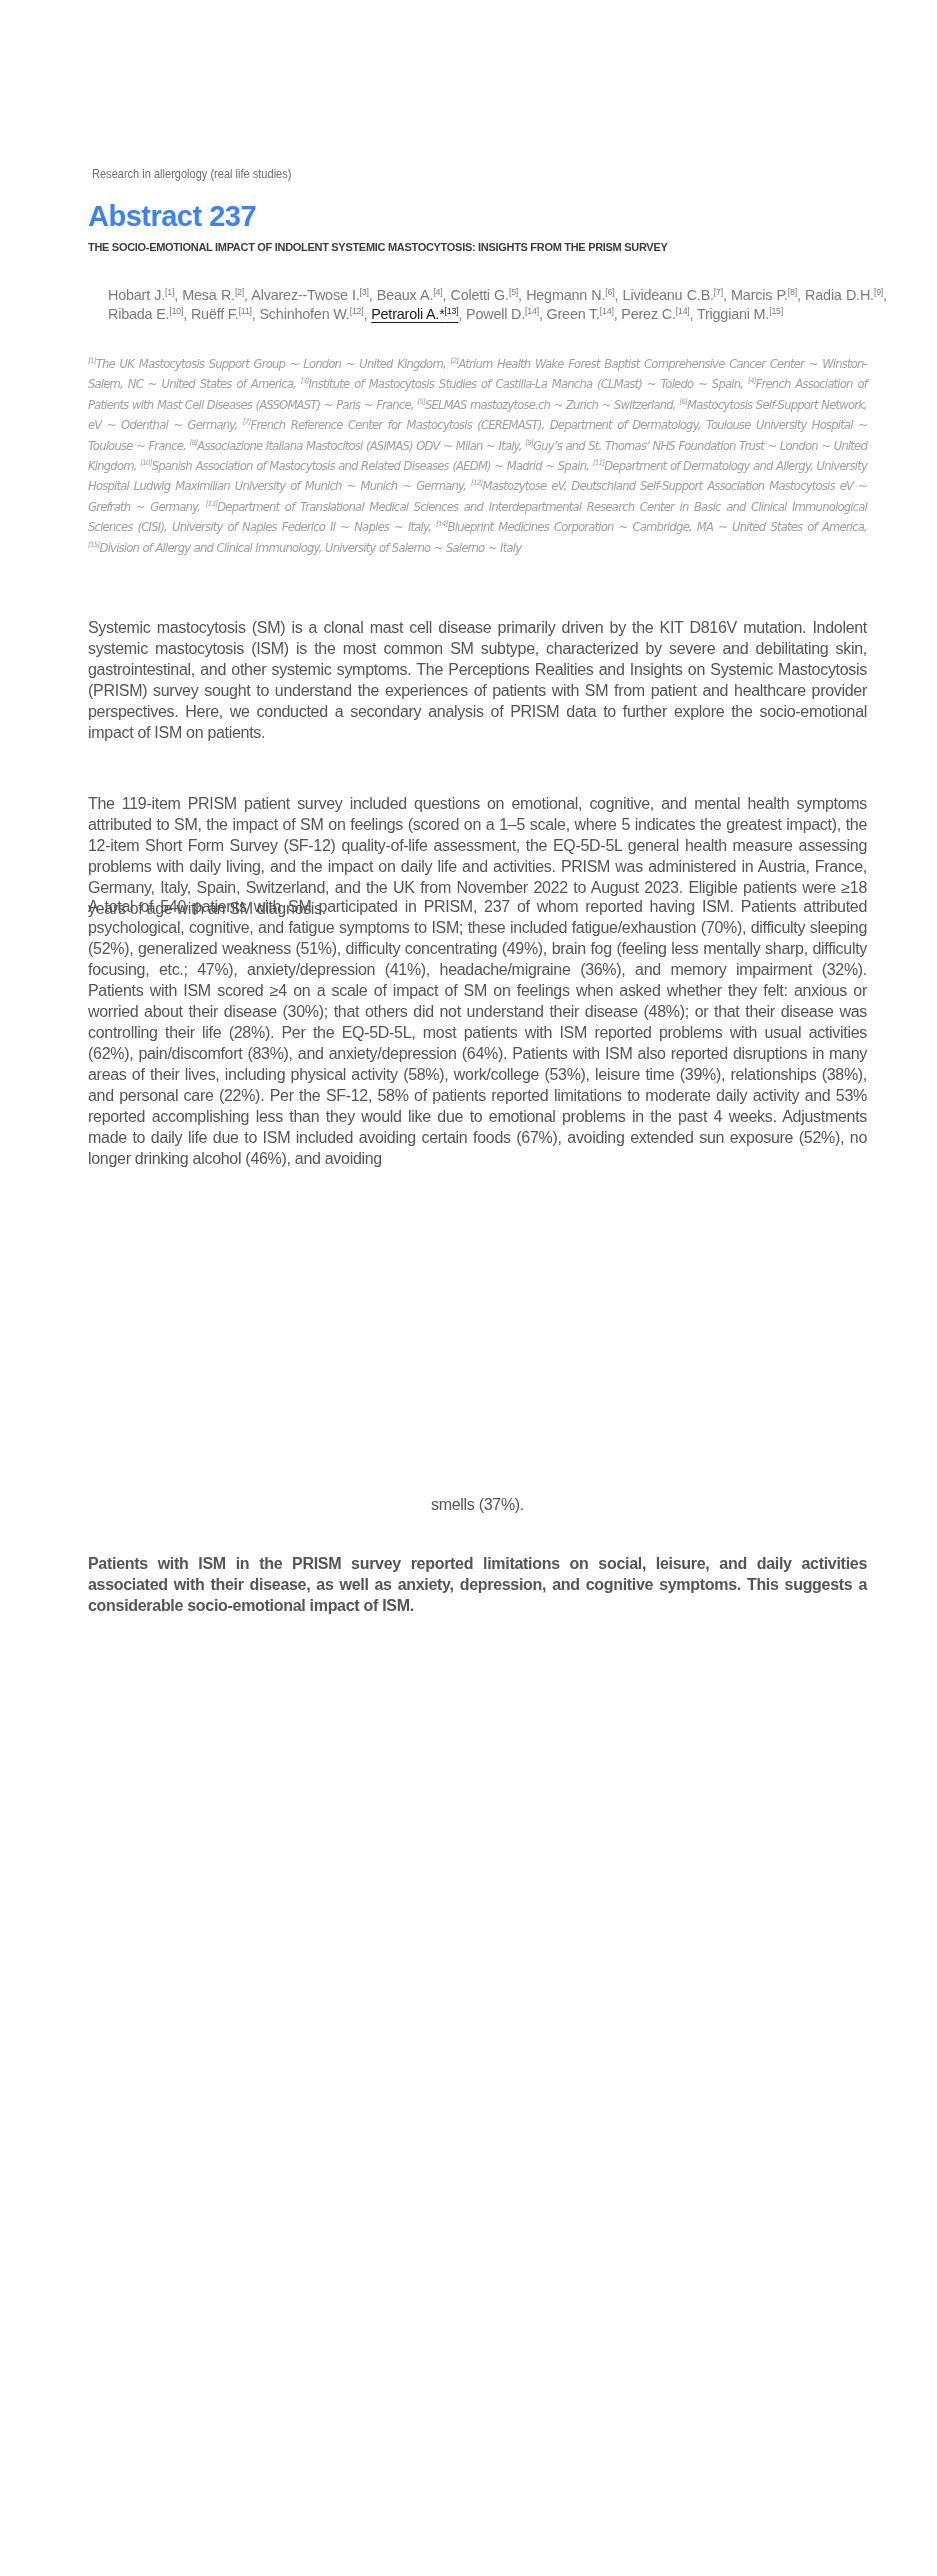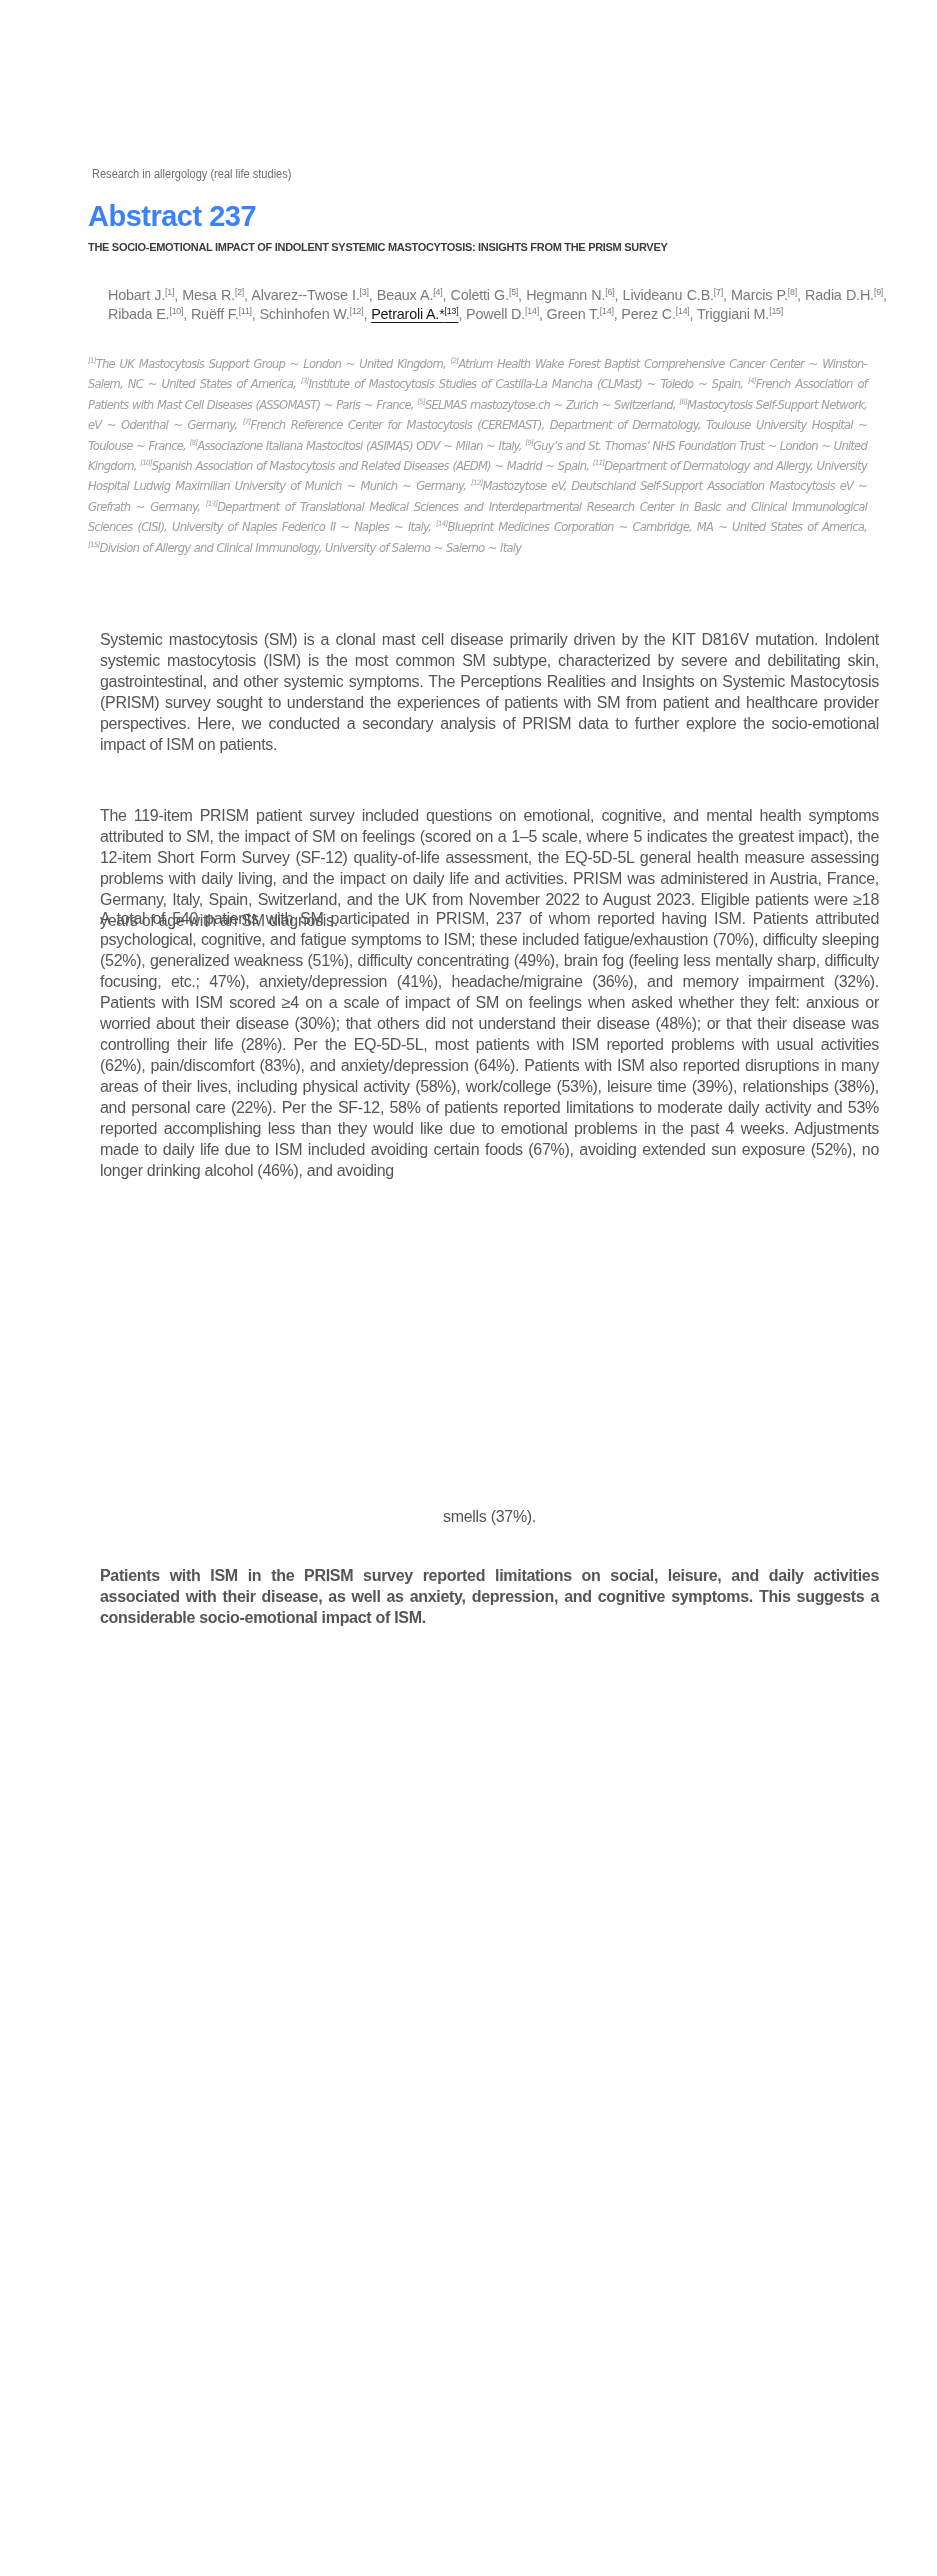--- a/index.html
+++ b/index.html
@@ -29,21 +29,21 @@
     .authors .presenter { color: #1a1a1a; text-decoration: underline; text-underline-offset: 2.6px; }
     .affiliations {
       position: absolute; top: 354px; left: 0; width: 779px;
       font-family: "DejaVu Sans", sans-serif; font-style: italic; font-size: 11.6px;
       line-height: 20.4px; color: #a0a0a0; text-align: justify;
       letter-spacing: -0.8px; word-spacing: 0.5px;
     }
     .affiliations sup { font-size: 7.2px; vertical-align: 4.6px; line-height: 0; }
     .body-text {
       font-family: "Liberation Sans", sans-serif; font-size: 16px; line-height: 21px;
-      color: #555555; text-align: justify; letter-spacing: -0.3px; margin: 12px;
+      color: #555555; text-align: justify; letter-spacing: -0.3px; margin: 0;
       position: absolute; left: 0; width: 779px;
     }
     .p1 { top: 617px; }
     .p2 { top: 793px; }
     .p3 { top: 896px; }
     .p3b { top: 1494px; text-align: center; }
     .p4 { top: 1553px; font-weight: bold; }
   </style>
 </head>
 <body>

